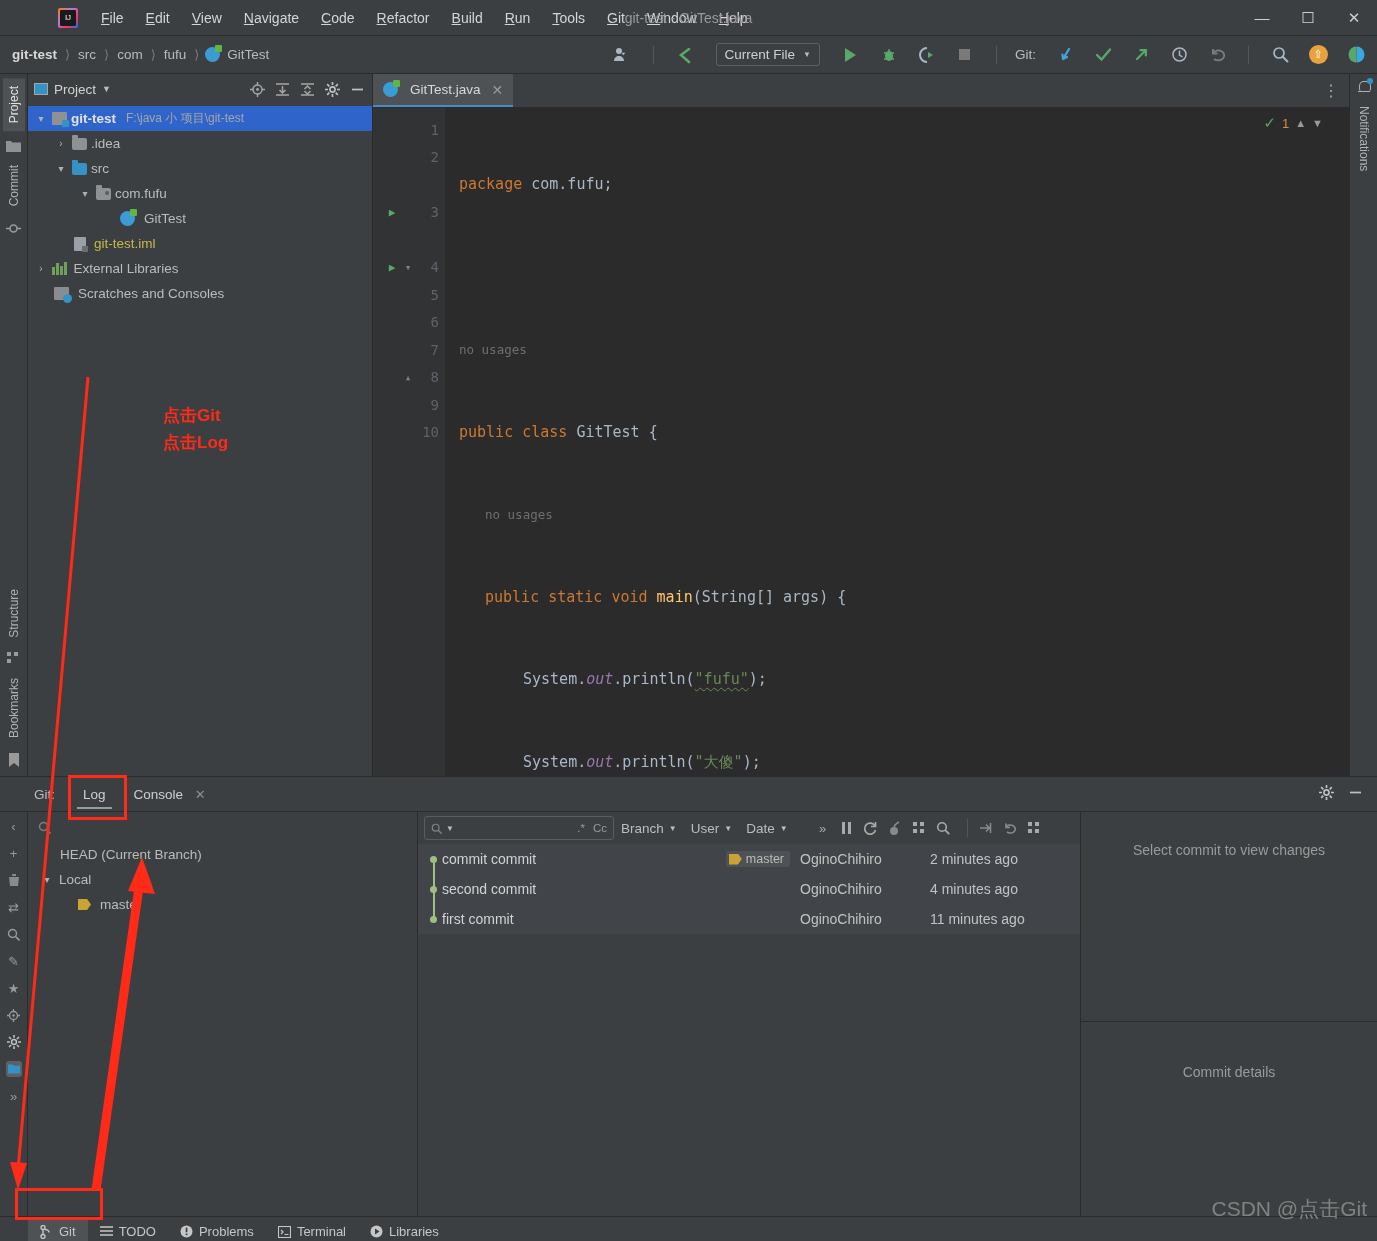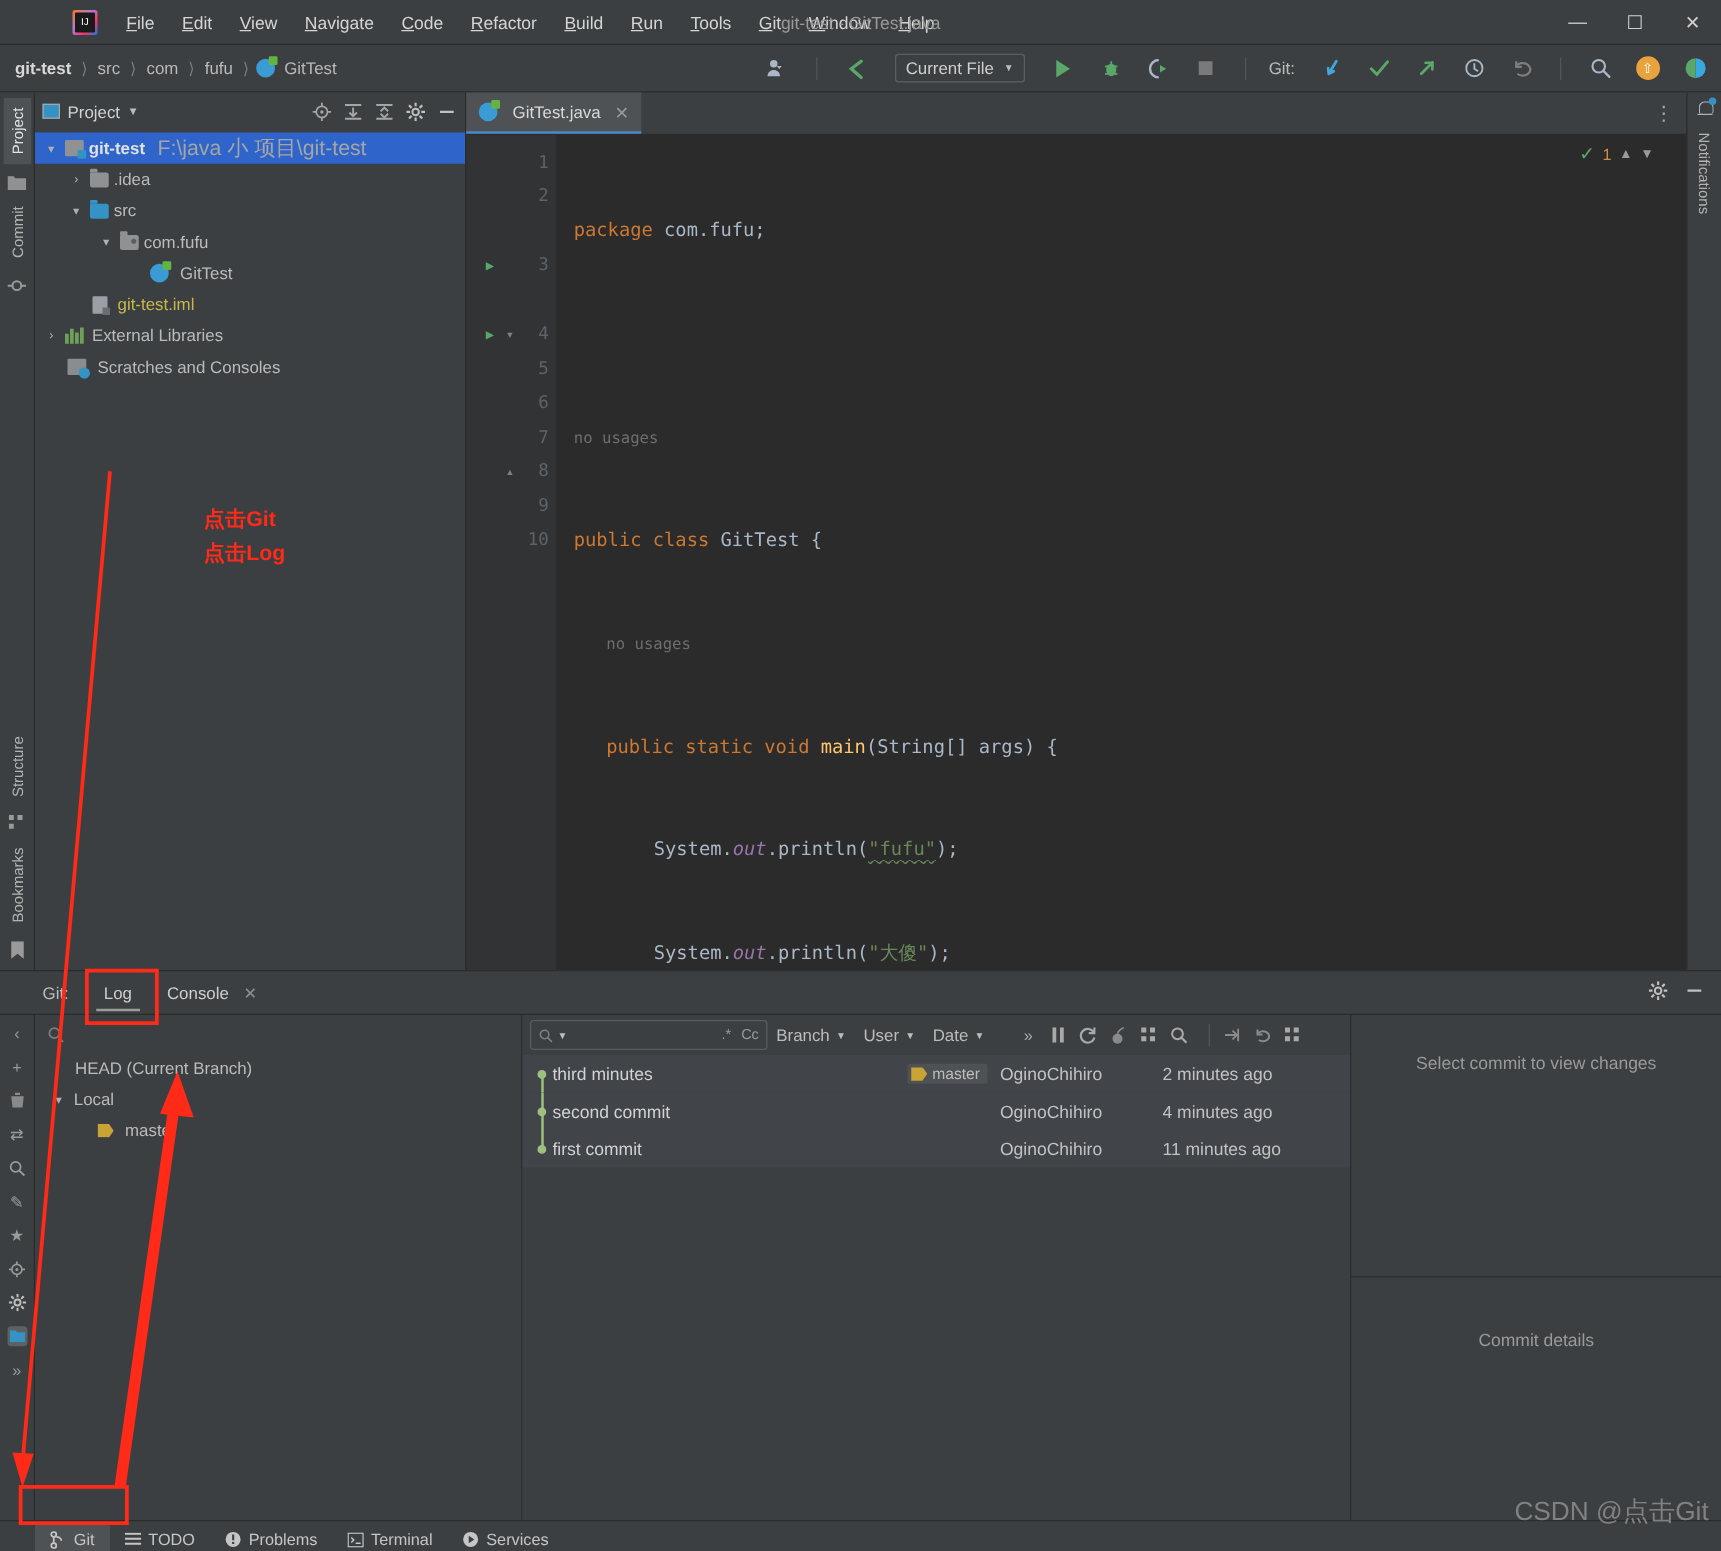--- a/index.html
+++ b/index.html
@@ -114,21 +114,21 @@
   .folder { width:15px;height:12px;background:#8f9193;border-radius:1px 2px 2px 2px; position:relative;}
   .folder::before{content:"";position:absolute;top:-3px;left:0;width:6px;height:3px;background:#8f9193;border-radius:1px 1px 0 0;}
   .folder.blue{background:#3592c4;}
   .folder.blue::before{background:#3592c4;}
   .folder.pkg{background:#8f9193;}
   .folder.pkg::after{content:"";position:absolute;right:2px;top:3px;width:4px;height:4px;background:#5a5c5e;border-radius:50%;}
   .prj-ic{width:15px;height:13px;background:#8f9193;border-radius:1px;position:relative;}
   .prj-ic::after{content:"";position:absolute;right:-2px;bottom:-2px;width:7px;height:7px;background:#3592c4;border-radius:1px;}
   .tlabel{color:#bbbbbb;}
   .tlabel.bold{font-weight:bold;color:#e0e0e0;}
-  .tpath{color:#a5a5a5;margin-left:6px;font-size:17px;}
+  .tpath{color:#a5a5a5;margin-left:6px;font-size:12px;}
   .iml-ic{width:12px;height:14px;background:#9aa0a6;border-radius:1px;position:relative;}
   .iml-ic::after{content:"";position:absolute;right:-2px;bottom:-1px;width:6px;height:6px;background:#6b6e70;}
   .tlabel.yellow{color:#c7b84b;}
   .lib-ic{display:flex;gap:1.5px;align-items:flex-end;height:13px;}
   .lib-ic i{display:block;width:2.5px;background:#6ea05a;}
   .scr-ic{width:15px;height:13px;background:#8a8d8f;border-radius:1px;position:relative;}
   .scr-ic::after{content:"";position:absolute;right:-3px;bottom:-3px;width:9px;height:9px;background:#3592c4;border-radius:50%;}
 
   
   .editor-wrap { flex:1; display:flex; flex-direction:column; background:#2b2b2b; min-width:0;}
@@ -734,21 +734,21 @@
               </svg>
           </div>
           <div style="flex:1"></div>
         </div>
         <div class="rows">
           <div class="crow">
             <span class="graph">
                 <span class="gline" style="top:15px"></span>
                 <span class="gdot"></span>
               </span>
-            <span class="cmsg">third minutes</span>
+            <span class="cmsg">commit commit</span>
             <span class="cref">
               <span class="tag-ic"></span>
               <span>master</span>
             </span>
             <span class="cauth">OginoChihiro</span>
             <span class="cdate">2 minutes ago</span>
           </div>
           <div class="crow">
             <span class="graph">
                 <span class="gline"></span>
@@ -805,21 +805,21 @@
         <rect x="0.5" y="0.5" width="12" height="11" stroke="#c6c6c6" stroke-width="1.1" fill="none"></rect>
         <path d="M3 4l2 2-2 2M6.5 8.5h4" stroke="#c6c6c6" stroke-width="1.2" fill="none"></path>
       </svg>
     <span>Terminal</span>
   </div>
   <div class="tw">
     <svg width="13" height="13" viewBox="0 0 13 13">
         <circle cx="6.5" cy="6.5" r="6" fill="#c6c6c6"></circle>
         <path d="M5 3.5l4.5 3-4.5 3z" fill="#3c3f41"></path>
       </svg>
-    <span>Services</span>
+    <span>Libraries</span>
   </div>
 </div>
 
 <svg class="annot">
 
   <line x1="88" y1="377" x2="18" y2="1170" stroke="#ff2a17" stroke-width="3"></line>
   <polygon points="18,1190 10,1162 27,1163" fill="#ff2a17"></polygon>
 
   <line x1="96" y1="1190" x2="140" y2="880" stroke="#ff2a17" stroke-width="9"></line>
   <polygon points="142,857 128,891 155,894" fill="#ff2a17"></polygon>

